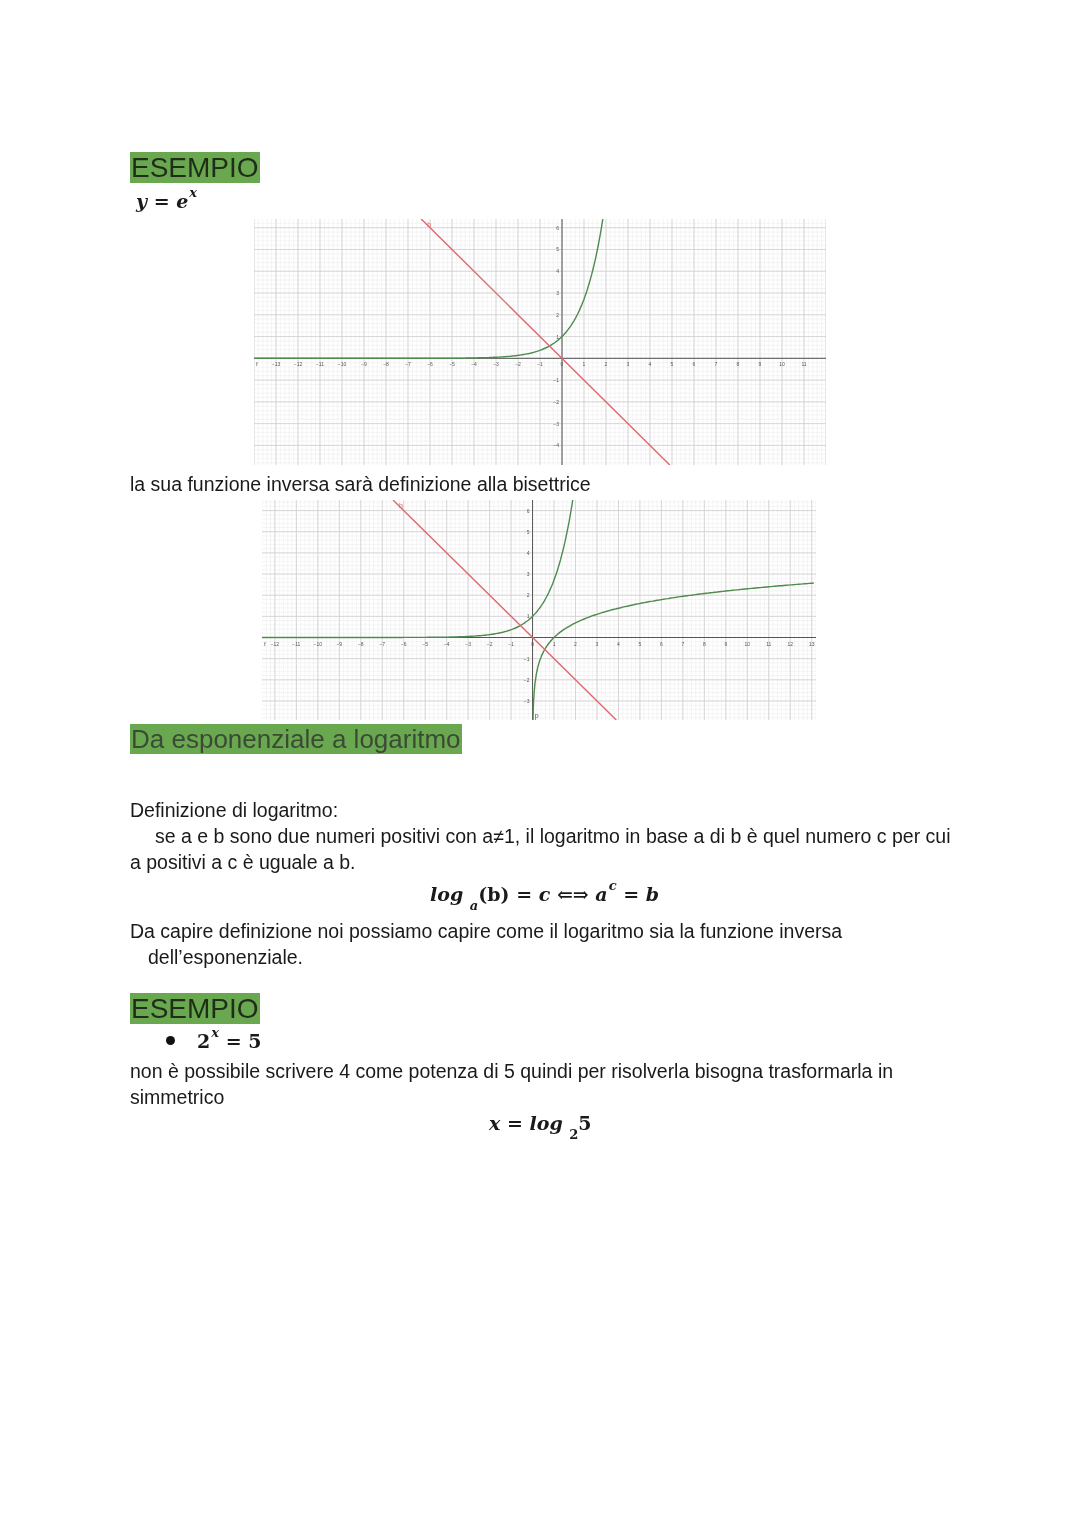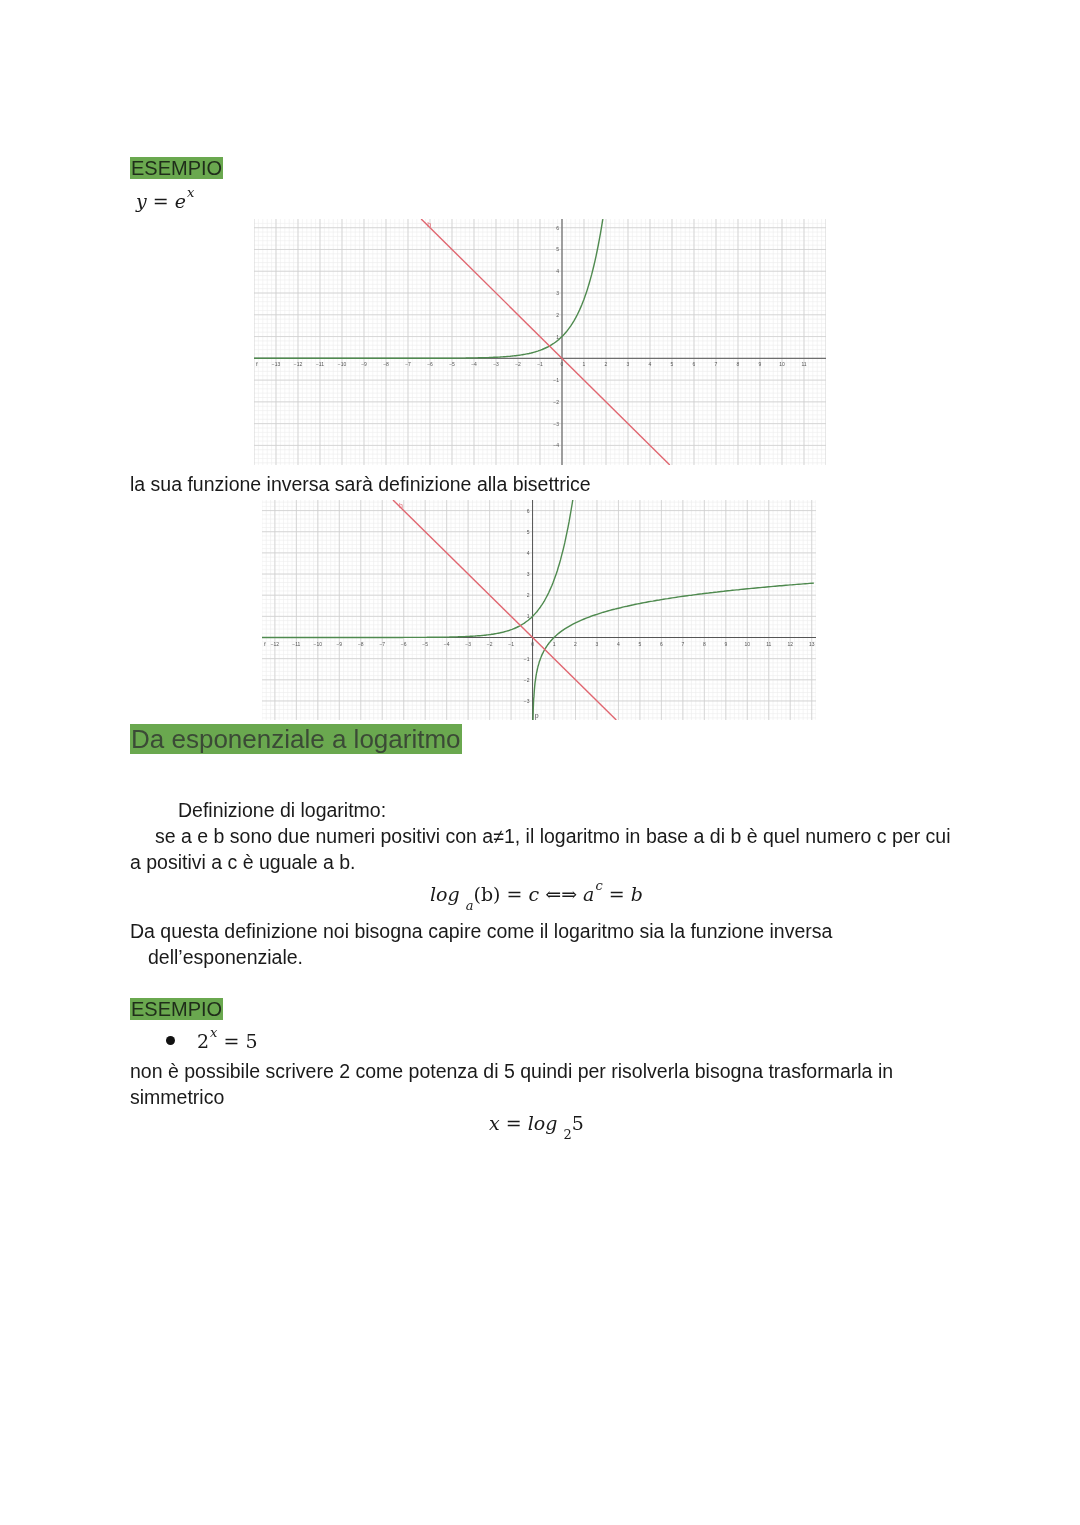--- a/index.html
+++ b/index.html
@@ -1,23 +1,23 @@
 <!DOCTYPE html>
 <html><head>
 <meta charset="utf-8">
 <style>
   html, body { margin:0; padding:0; background:#ffffff; }
   body { width:1080px; height:1525px; position:relative; overflow:hidden;
          font-family:"Liberation Sans", sans-serif; color:#1a1a1a; }
   .abs { position:absolute; }
   .hl { background:#6aa84f; color:#1f2d1a; padding:0 1px; }
-  .label { font-size:20px; line-height:24px; }
+  .label { font-size:28px; line-height:24px; }
   .heading { font-size:26px; line-height:30px; color:#3b4a36; }
   .text { font-size:19.5px; line-height:26px; white-space:nowrap; }
-  .math { font-family:"DejaVu Serif", "Liberation Serif", serif; font-style:italic; font-size:19px; white-space:nowrap; }
+  .math { font-family:"DejaVu Serif", "Liberation Serif", serif; font-style:italic; font-size:19px; white-space:nowrap;font-weight:bold; }
   .math .up { font-style:normal; }
   .sup { position:relative; top:-11px; font-size:13px; margin-left:1px; }
   .sub { position:relative; top:9px; font-size:13px; }
   .graph { position:absolute; background:#fff; overflow:hidden; }
   .graph svg { display:block; }
   .bullet { display:inline-block; width:9px; height:9px; border-radius:50%; background:#111; margin-right:22px; position:relative; top:-3px; }
 </style>
 </head>
 <body>
 
@@ -565,44 +565,44 @@
       <polyline points="131.0,0.0 354.3,220.0" fill="none" stroke="#e06670" stroke-width="1.4"></polyline>
       <text x="136.984496124031" y="8" font-size="7" fill="#e06670" font-family="Liberation Sans, sans-serif">h</text>
       <text x="2" y="145.5" font-size="6" fill="#555" font-family="Liberation Sans, sans-serif">f</text>
       <text x="272.70542635658916" y="218" font-size="7" fill="#555" font-family="Liberation Sans, sans-serif">p</text>
     </svg>
 </div>
 
 <div class="abs heading" style="left:130px; top:724px;text-align:right;">
   <span class="hl" style="color:#3b4a36;">Da esponenziale a logaritmo</span>
 </div>
-<div class="abs text" style="left:130px; top:797px;margin-left:48px;">Definizione di logaritmo:</div>
+<div class="abs text" style="left:130px; top:797px;">Definizione di logaritmo:</div>
 <div class="abs text" style="left:130px; top:823px;margin-left:25px;">se a e b sono due numeri positivi con a≠1, il logaritmo in base a di b è quel numero c per cui</div>
 <div class="abs text" style="left:130px; top:849px;">a positivi a c è uguale a b.</div>
 
 <div class="abs math" style="left:430px; top:883px;">
   <span>log</span>&nbsp;<span class="sub">a</span><span class="up">(b)</span>
   <span class="up">=</span>
   <span>c</span>
   <span class="up">⇐⇒</span>
   <span>a</span><span class="sup">c</span>
   <span class="up">=</span>
   <span>b</span>
 </div>
 
-<div class="abs text" style="left:130px; top:918px;">Da questa definizione noi bisogna capire come il logaritmo sia la funzione inversa</div>
+<div class="abs text" style="left:130px; top:918px;">Da capire definizione noi possiamo capire come il logaritmo sia la funzione inversa</div>
 <div class="abs text" style="left:148px; top:944px;">dell’esponenziale.</div>
 
 <div class="abs label" style="left:130px; top:997px;">
   <span class="hl">ESEMPIO</span>
 </div>
 <div class="abs math" style="left:166px; top:1030px;">
   <span class="bullet"></span><span class="up">2</span><span class="sup">x</span>
   <span class="up">=</span>
   <span class="up">5</span>
 </div>
-<div class="abs text" style="left:130px; top:1058px;">non è possibile scrivere 2 come potenza di 5 quindi per risolverla bisogna trasformarla in</div>
+<div class="abs text" style="left:130px; top:1058px;">non è possibile scrivere 4 come potenza di 5 quindi per risolverla bisogna trasformarla in</div>
 <div class="abs text" style="left:130px; top:1084px;">simmetrico</div>
 <div class="abs math" style="left:489px; top:1112px;">
   <span>x</span>
   <span class="up">=</span>
   <span>log</span>&nbsp;<span class="sub up">2</span><span class="up">5</span>
 </div>
 
 </body></html>

